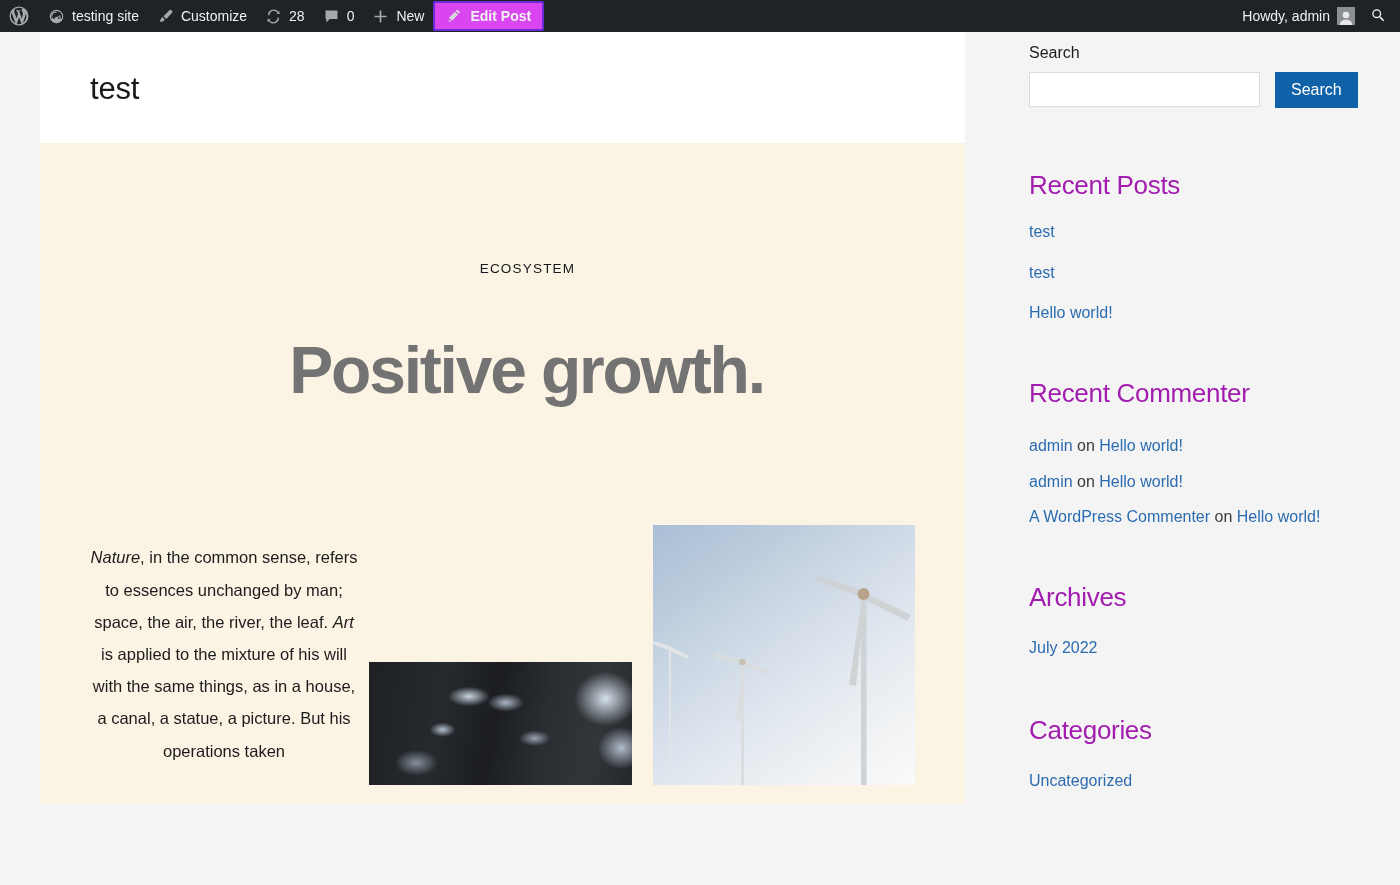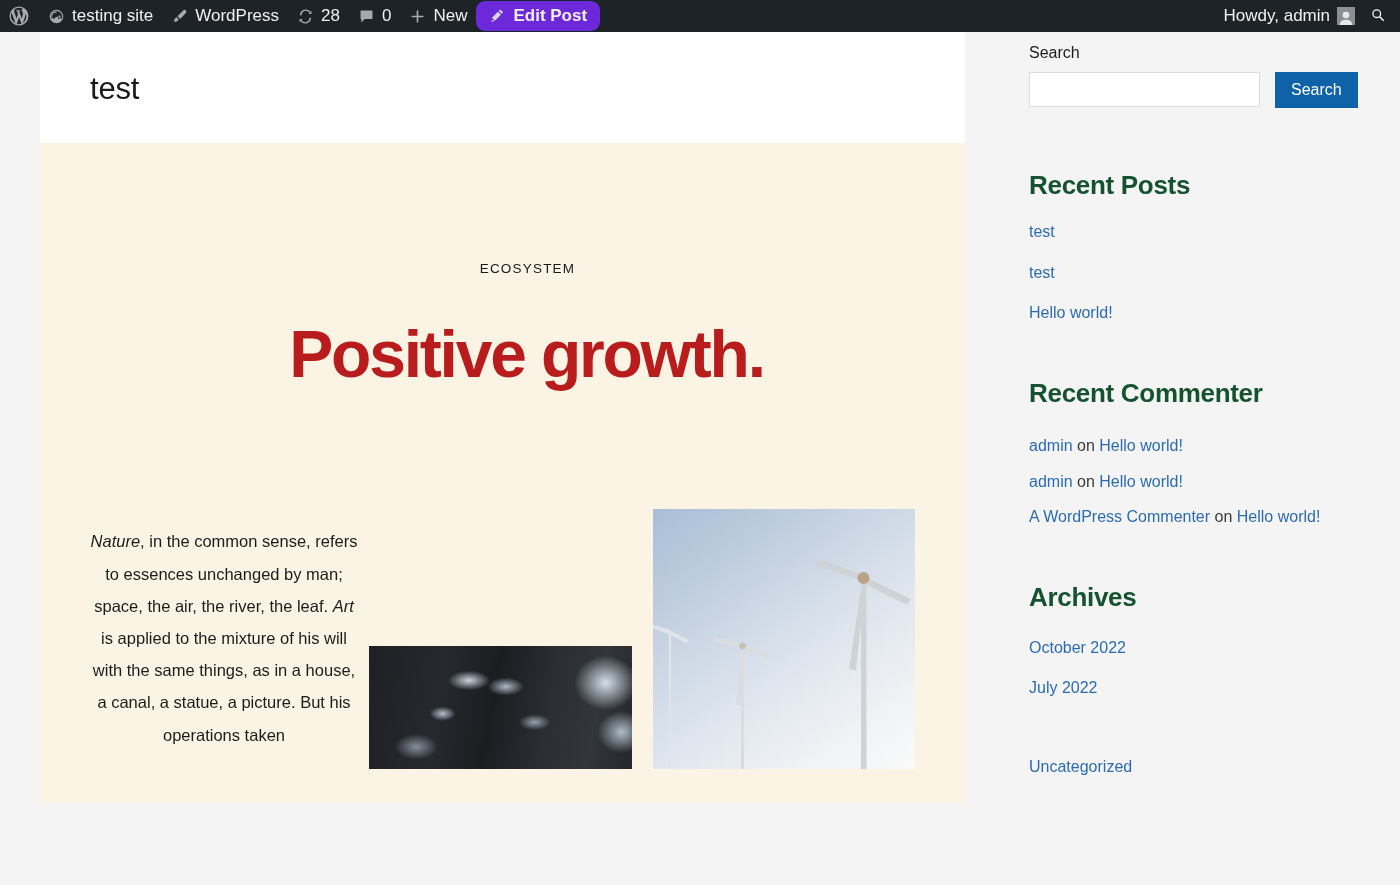--- a/index.html
+++ b/index.html
@@ -17,30 +17,30 @@
     background: #1d2327;
     display: flex; align-items: stretch;
     font-size: 13px; color: #f0f0f1;
     z-index: 50;
   }
   .ab-item {
     display: flex; align-items: center; gap: 7px;
     padding: 0 9px; height: 32px;
     color: #f0f0f1; text-decoration: none;
     white-space: nowrap; cursor: pointer;
-    font-size: 17px; line-height: 32px;
+    font-size: 14px; line-height: 32px;
   }
   .ab-item.logo { padding: 0 10px 0 9px; }
   .ab-spacer { flex: 1 1 auto; }
   .ab-right { display: flex; align-items: flex-start; }
   .ab-highlight {
     position: relative;
-    background: #6d28d9;
+    background: #d946ef;
     border: 2px solid #6c2bd9;
-    border-radius: 9px;
+    border-radius: 2px;
     padding: 0 11px;
     margin: 1px 0;
     height: 30px;
     font-weight: bold;
   }
   .ab-icon { display: inline-flex; align-items: center; justify-content: center; }
   .ab-icon svg { display: block; fill: #a7aaad; }
   .ab-highlight .ab-icon svg { fill: #d7d8da; }
   .avatar-box {
     width: 18px; height: 18px;
@@ -86,23 +86,23 @@
     padding: 118px 0 0 0;
     position: relative;
     text-align: center;
   }
   #eyebrow {
     margin-left: 50px;
     font-size: 13.5px; letter-spacing: 1.2px;
     color: #16191c; text-transform: uppercase;
   }
   #headline {
-    margin-left: 48px; margin-top: 44px;
+    margin-left: 48px; margin-top: 60px;
     font-size: 66px; font-weight: bold;
-    color: #b91c1c; letter-spacing: -2.2px;
+    color: #737373; letter-spacing: -2.2px;
     line-height: 1.05;
   }
   #media-row {
     position: relative;
     margin-top: 120px;
     height: 260px;
   }
   #body-copy {
     position: absolute; left: 50px; top: 16px;
     width: 268px;
@@ -132,21 +132,21 @@
   }
   #photo-turbine svg { display: block; width: 100%; height: 100%; }
 
   
   #sidebar {
     position: absolute; left: 1029px; top: 0;
     width: 340px;
   }
   .widget { margin-bottom: 0; }
   .widget-title {
-    font-size: 26px; font-weight: 700; color: #14532d;
+    font-size: 26px; font-weight: 400; color: #a21caf;
     letter-spacing: -0.3px; line-height: 1.2;
   }
   .search-label {
     font-size: 16px; color: #1c1c1c; margin-top: 12px;
   }
   .search-row { display: flex; align-items: flex-start; margin-top: 10px; gap: 15px; }
   #search-input {
     width: 231px; height: 35px;
     border: 1px solid #dcdcdc; background: #fff;
     font-size: 15px; padding: 0 9px;
@@ -192,21 +192,21 @@
     </span>
     <span>testing site</span>
   </a>
 
   <a class="ab-item">
     <span class="ab-icon">
       <svg width="17" height="17" viewBox="0 0 20 20">
           <path fill="#a7aaad" d="M17.2 2.8a2 2 0 0 0-2.8 0L7.6 9.6l3.3 3.3 6.3-6.8a2 2 0 0 0 0-3.3zM6.6 10.9c-1.2.4-1.9 1.4-2.3 2.6-.2.7-.6 1.3-1.3 1.8 0 0 1 .9 2.4.9 1.9 0 3.3-1.3 3.5-2.9l-2.3-2.4z"></path>
         </svg>
     </span>
-    <span>WordPress</span>
+    <span>Customize</span>
   </a>
 
   <a class="ab-item">
     <span class="ab-icon">
       <svg width="17" height="17" viewBox="0 0 20 20">
           <path fill="#a7aaad" d="M10.2 3.3c2 0 3.8 1.1 4.7 2.7l-1.8 1h3.9V3.1l-1.3 1.3A6.9 6.9 0 0 0 3.4 8.5h1.9a5 5 0 0 1 4.9-5.2zm-.4 13.4a5.6 5.6 0 0 1-4.7-2.7l1.8-1H3v3.9l1.3-1.3a6.9 6.9 0 0 0 12.3-4.1h-1.9a5 5 0 0 1-4.9 5.2z"></path>
         </svg>
     </span>
     <span>28</span>
   </a>
@@ -328,25 +328,25 @@
       <ul class="widget-list" style="margin-top:24px;">
         <li class="comment-row"><a class="wlink">admin</a><span class="on-word"> on </span><a class="wlink">Hello world!</a></li>
         <li class="comment-row"><a class="wlink">admin</a><span class="on-word"> on </span><a class="wlink">Hello world!</a></li>
         <li class="comment-row"><a class="wlink">A WordPress Commenter</a><span class="on-word"> on </span><a class="wlink">Hello world!</a></li>
       </ul>
     </div>
 
     <div class="widget" style="margin-top:52px;">
       <div class="widget-title">Archives</div>
       <ul class="widget-list arch-list" style="margin-top:22px;">
-        <li><a>October 2022</a></li>
         <li><a>July 2022</a></li>
       </ul>
     </div>
 
     <div class="widget" style="margin-top:54px;">
+      <div class="widget-title">Categories</div>
       <ul class="widget-list" style="margin-top:22px;">
         <li><a>Uncategorized</a></li>
       </ul>
     </div>
 
   </div>
 </div>
 
 </body></html>

